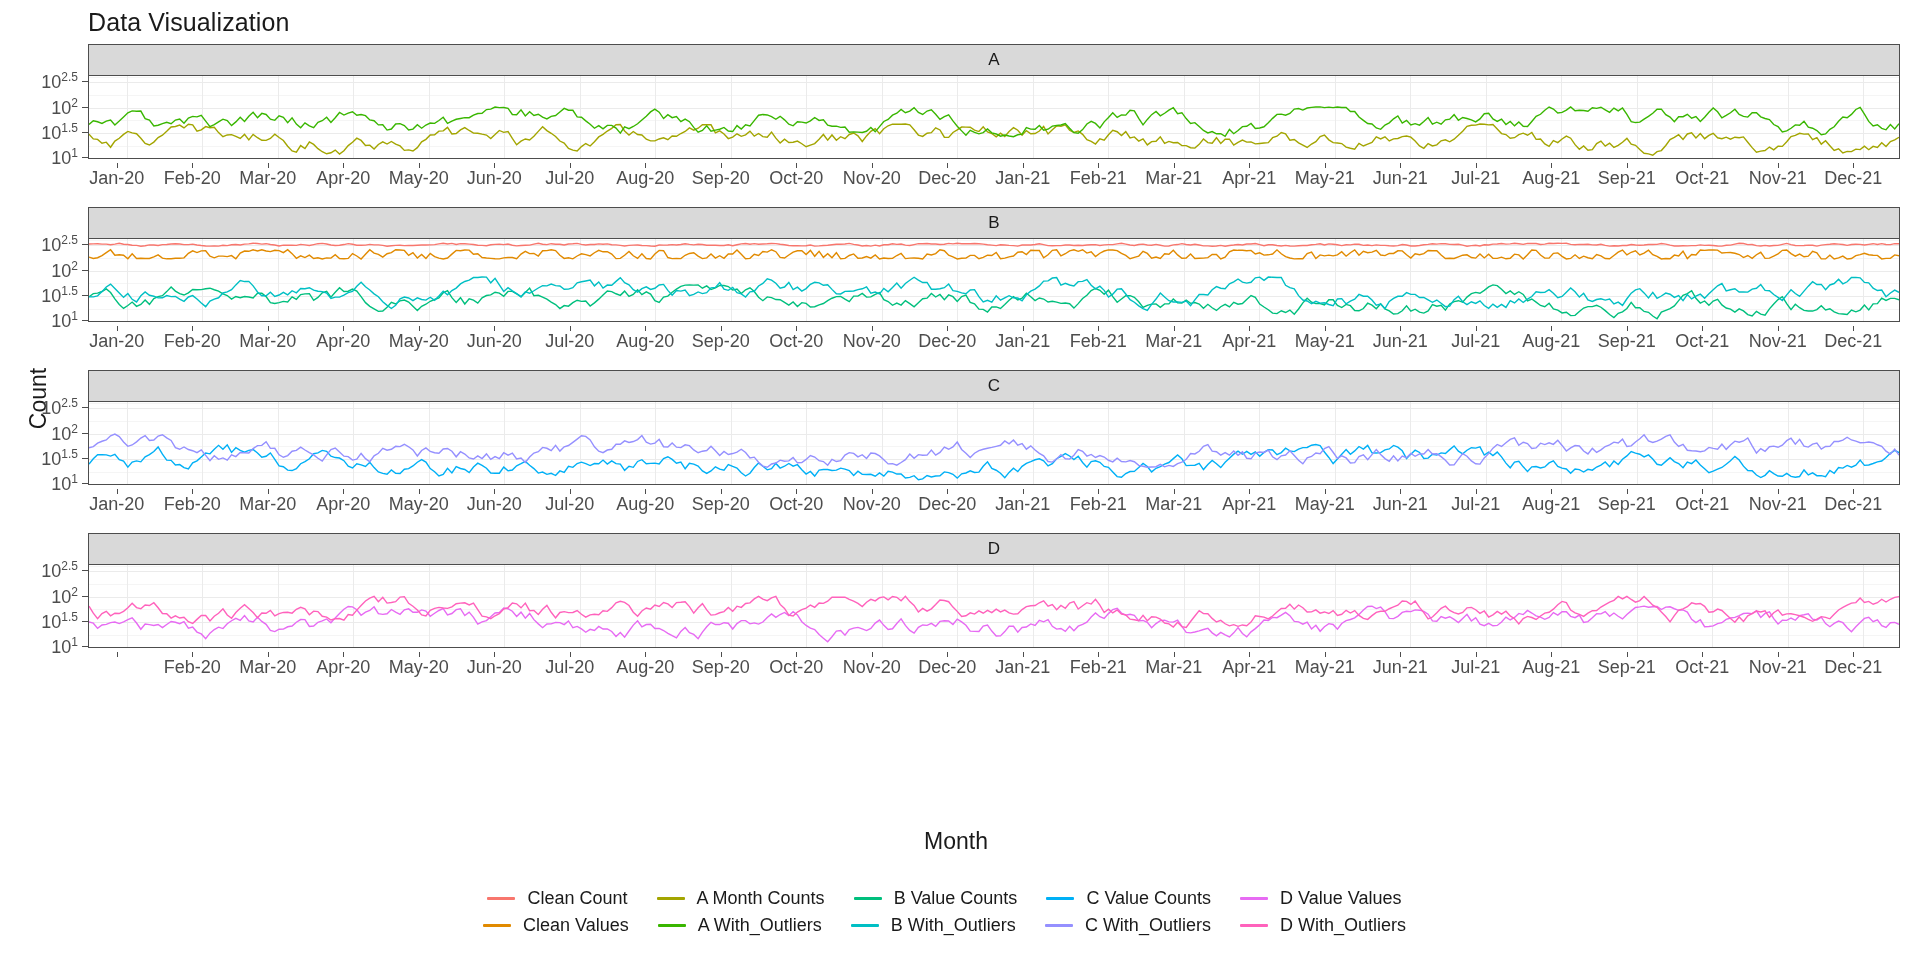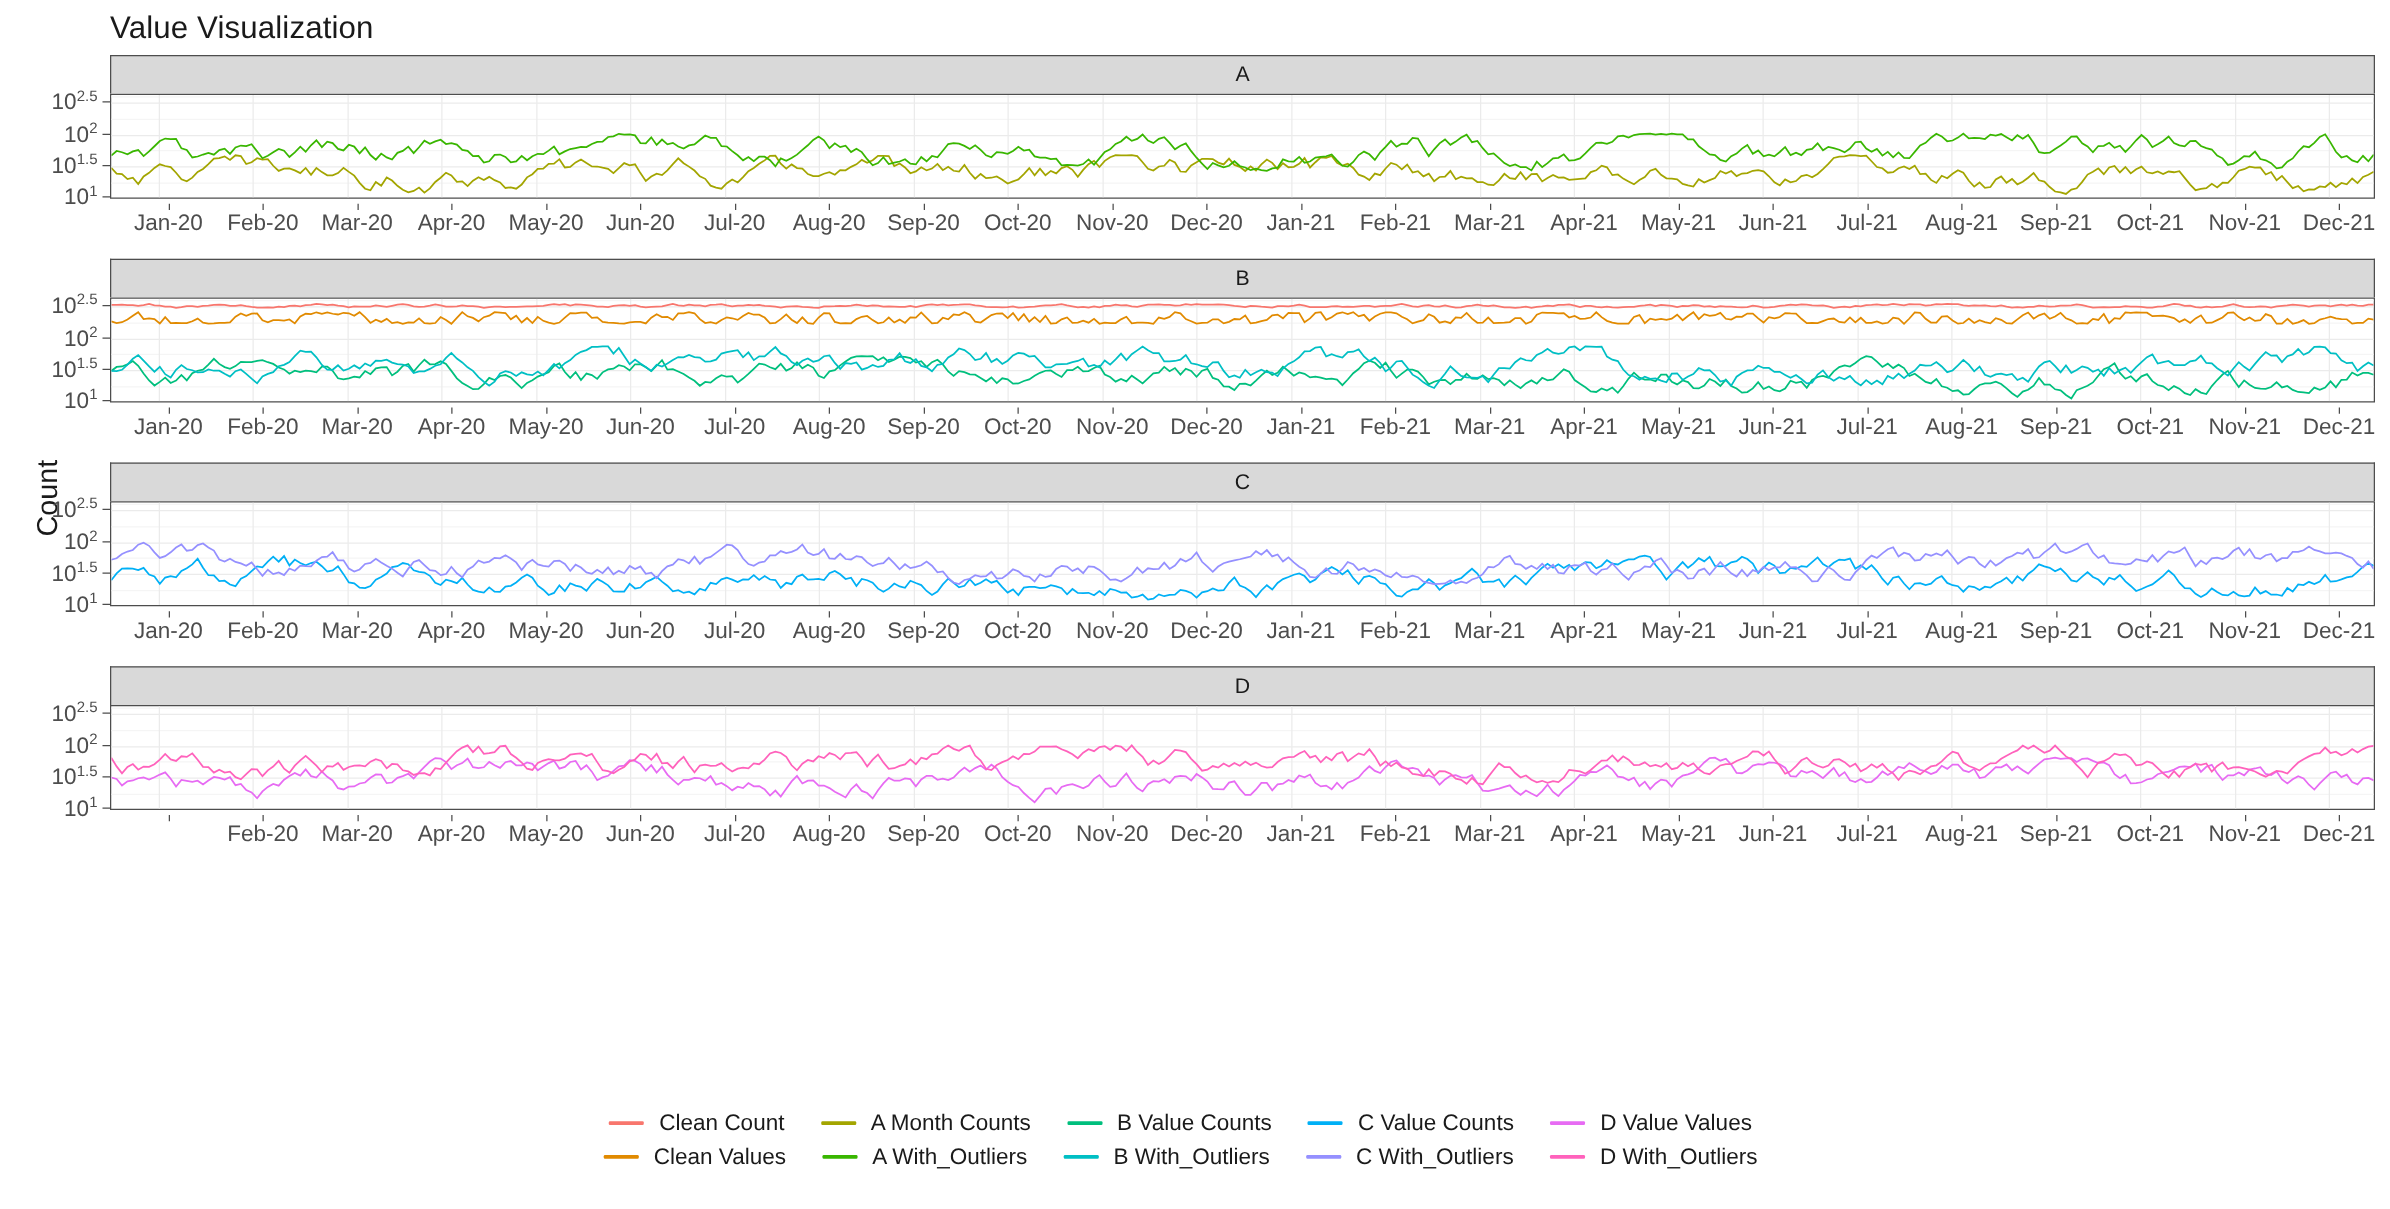--- a/index.html
+++ b/index.html
@@ -49,21 +49,21 @@
   .grid-h.minor{background:#f5f5f5;}
   .ylab{
     position:absolute;text-align:right;white-space:nowrap;
     font-size:18px;color:#4d4d4d;
     transform:translateY(-50%);
   }
   .ylab sup{font-size:12px;vertical-align:super;}
   .ytickmark{position:absolute;width:6px;height:1px;background:#4d4d4d;}
 
   
-  .xaxis{position:absolute;left:97px;width:1812px;height:30px;}
+  .xaxis{position:absolute;left:79px;width:1812px;height:30px;}
   .xtickmark{position:absolute;top:0;width:1px;height:5px;background:#4d4d4d;}
   .xlab{
     position:absolute;top:5px;font-size:18px;color:#4d4d4d;
     white-space:nowrap;transform:translateX(-50%);text-align:center;
   }
 
   svg.series{position:absolute;left:0;top:0;width:100%;height:100%;display:block;}
   svg.series polyline{fill:none;stroke-width:1.4;vector-effect:non-scaling-stroke;}
 
   
@@ -80,23 +80,24 @@
   .legend-key i{display:block;width:28px;height:2.4px;border-radius:1px;}
   .legend-label{
     font-size:18px;color:#1a1a1a;white-space:nowrap;margin-right:26px;
   }
 </style>
 </head>
 <body>
 
 <div id="root">
 
-  <div class="chart-title">Value Visualization</div>
+  <div class="chart-title">Data Visualization</div>
 
   <div class="y-axis-title">Count</div>
+  <div class="x-axis-title">Month</div>
 
   <div class="facet facet-a" id="facet-a" style="top:44px;">
     <div class="strip">A</div>
     <div class="panel">
         <div class="grid-h major" style="top: 82.2px;"></div>
         <div class="grid-h major" style="top: 56.9px;"></div>
         <div class="grid-h major" style="top: 31.5px;"></div>
         <div class="grid-h major" style="top: 6.2px;"></div>
         <div class="grid-h minor" style="top: 69.5px;"></div>
         <div class="grid-h minor" style="top: 44.2px;"></div>

